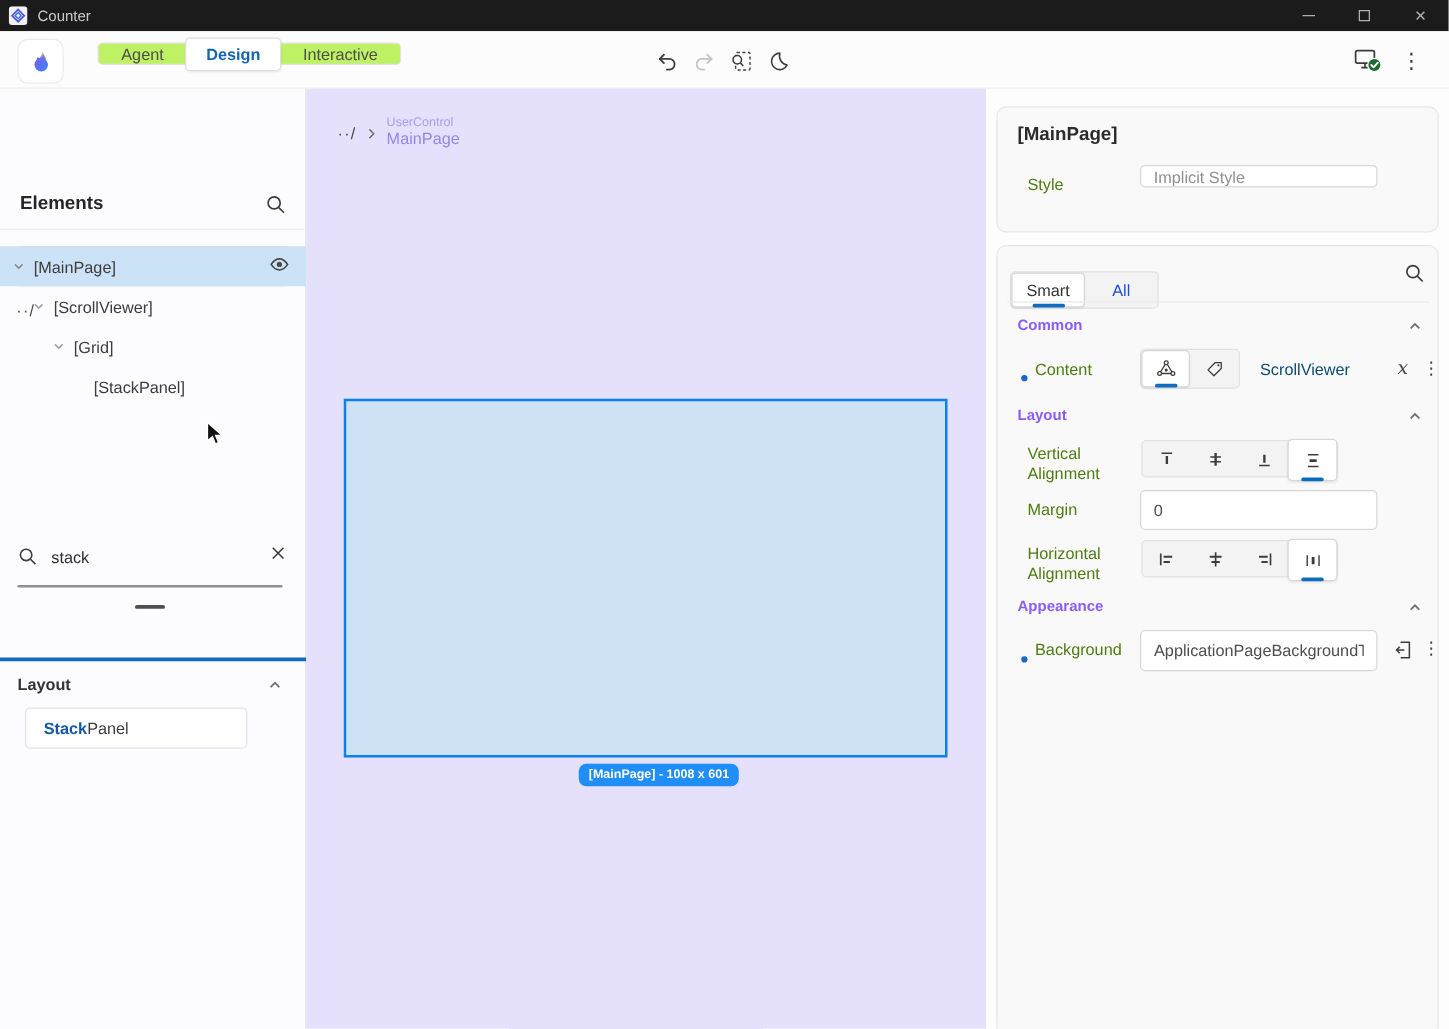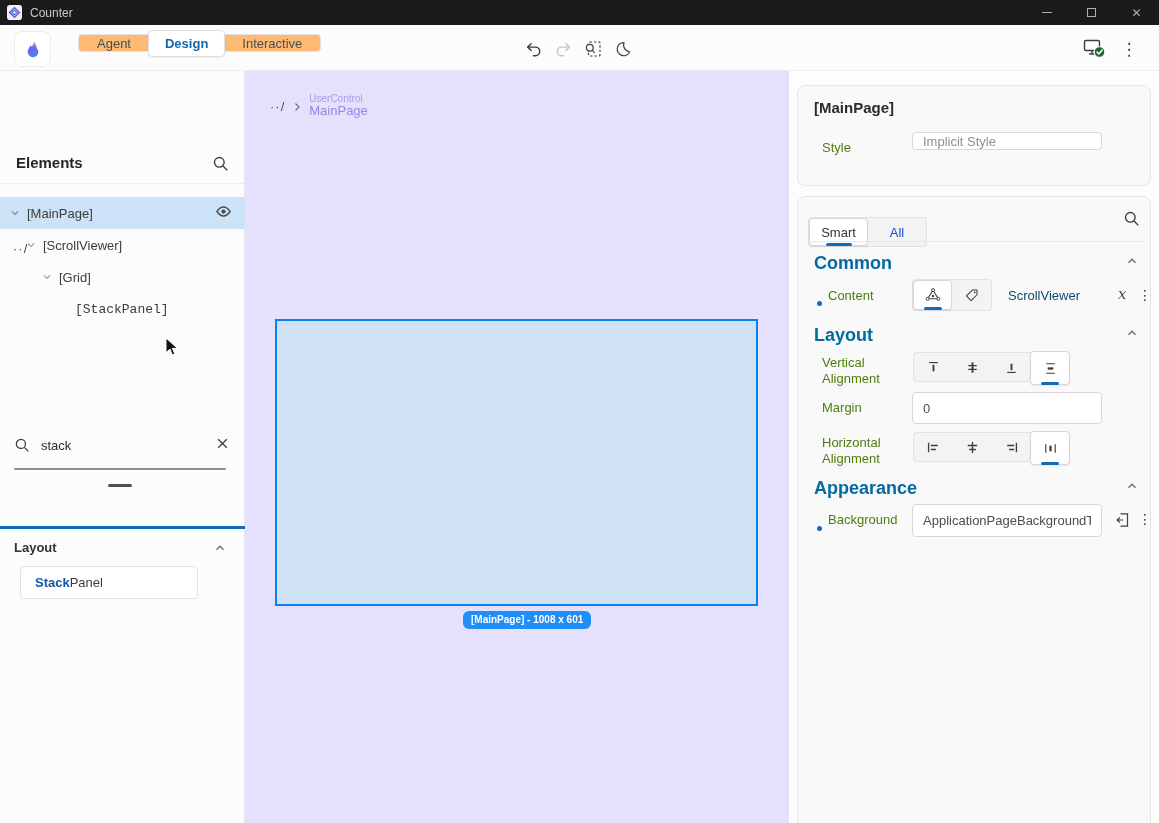--- a/index.html
+++ b/index.html
@@ -13,21 +13,21 @@
   .titlebar .title { color:#c9c9c9; font-size:12px; margin-left:8px; }
   .winbtns { position:absolute; right:0; top:0; height:25px; display:flex; }
   .winbtn { width:45px; height:25px; display:flex; align-items:center; justify-content:center; color:#b8b8b8; }
   .glyph-min { width:10px; height:1px; background:#b0b0b0; }
   .glyph-max { width:9px; height:9px; border:1px solid #b0b0b0; }
   .glyph-close { font-size:12px; line-height:1; color:#b0b0b0; }
 
   
   .toolbar { left:0; top:25px; width:1159px; height:46px; background:#fcfcfc; border-bottom:1px solid #ececec; }
   .logo-btn { left:14px; top:6px; width:37px; height:36px; background:#fff; border:1px solid #ebebeb; border-radius:8px; display:flex; align-items:center; justify-content:center; }
-  .mode-tabs { left:78px; top:9px; height:18px; display:flex; align-items:center; background:#fdba74; border:1px solid #e4e2e2; border-radius:4px; padding:1px; }
+  .mode-tabs { left:78px; top:9px; height:18px; display:flex; align-items:center; background:#bef264; border:1px solid #e4e2e2; border-radius:4px; padding:1px; }
   .mode-tab { padding:5px 16px; font-size:13px; color:#4d4d4d; border-radius:4px; border:1px solid transparent; }
   .mode-tab.active { background:#fff; border-color:#e0dede; color:#1465b0; font-weight:bold; box-shadow:0 1px 2px rgba(0,0,0,.06); }
   .tool-ico { width:28px; height:28px; display:flex; align-items:center; justify-content:center; border-radius:4px; }
 
   
   .left-panel { left:0; top:71px; width:245px; height:752px; background:#fcfbfd; border-right:1px solid #e9e6ef; }
   .lp-title { left:16px; top:83px; font-size:15px; font-weight:bold; color:#262626; }
   .lp-divider { left:0; top:112px; width:245px; height:1px; background:#eeecf1; }
   .lp-dropdown { left:12px; top:126px; width:220px; height:32px; background:#fff; border:1px solid #d3d1d6; border-radius:4px; display:flex; align-items:center; padding:0 10px; font-size:13px; color:#3c3c3c; }
   .lp-crumb { left:13px; top:170px; font-size:13px; color:#4a4a4a; letter-spacing:1px; }
@@ -59,21 +59,21 @@
   .card2 { top:125px; height:640px; }
   .insp-title { left:16px; top:13px; font-size:15px; font-weight:bold; color:#2b2b2b; }
   .field-label { font-size:13px; color:#4d7c0f; }
   .txt-input { background:#fff; border:1px solid #d8d6da; border-radius:4px; font-size:13px; color:#4d4d4d; padding:0 10px; outline:none; font-family:"Liberation Sans",sans-serif; }
   .txt-input::placeholder { color:#8f8f8f; }
   .seg-group { position:absolute; display:flex; background:#f4f3f4; border:1px solid #e2e0e2; border-radius:4px; align-items:stretch; }
   .seg { display:flex; align-items:center; justify-content:center; position:relative; border-radius:4px; }
   .seg.selected { background:#fff; border:1px solid #d8d6d8; box-shadow:0 1px 2px rgba(0,0,0,.07); }
   .seg-bar { position:absolute; bottom:-1px; left:50%; transform:translateX(-50%); width:18px; height:3px; background:#0f6cbd; border-radius:2px; }
   .ptab-bar { position:absolute; bottom:-1px; left:50%; transform:translateX(-50%); width:26px; height:3px; background:#0f6cbd; border-radius:2px; }
-  .sec-header { position:absolute; left:16px; font-size:18px; font-weight:bold; color:#0369a1; }
+  .sec-header { position:absolute; left:16px; font-size:12px; font-weight:bold; color:#8b5cf6; }
   .chev-btn { position:absolute; width:14px; height:14px; }
   .dot { width:5px; height:5px; border-radius:50%; background:#1a66c9; display:inline-block; }
   .kebab { font-size:14px; color:#3f3f3f; font-family:"DejaVu Sans",sans-serif; }
   .xglyph { font-family:"DejaVu Serif",serif; font-style:italic; font-size:15px; color:#4a4a4a; }
   .card2-divider { position:absolute; left:8px; top:44px; width:338px; height:1px; background:#e9e7ea; }
 
   
   .cursor { left:165px; top:337px; z-index:50; }
 </style>
 </head>
@@ -193,21 +193,21 @@
         <path d="M3 4.5 L6 7.5 L9 4.5" fill="none" stroke="#a0a0a0" stroke-width="1.2"></path>
       </svg>
     <span>[ScrollViewer]</span>
   </div>
   <div class="abs tree-row" style="top:190px;">
     <svg class="tree-chev" style="margin-left:41px" viewBox="0 0 12 12">
         <path d="M3 4.5 L6 7.5 L9 4.5" fill="none" stroke="#a0a0a0" stroke-width="1.2"></path>
       </svg>
     <span>[Grid]</span>
   </div>
-  <div class="abs tree-row" style="top:222px;font-family:Liberation Mono, monospace;">
+  <div class="abs tree-row" style="top:222px;">
     <span style="margin-left:75px">[StackPanel]</span>
   </div>
 
   <div class="abs lp-scrollline"></div>
   <div class="abs lp-handle"></div>
 
   <div class="abs" style="left:14px; top:361px; display:flex; align-items:center; width:216px; height:26px;">
     <svg width="17" height="17" viewBox="0 0 16 16" style="margin-right:10px">
       <circle cx="6.5" cy="6.5" r="4.3" fill="none" stroke="#3c3c3c" stroke-width="1.2"></circle>
       <line x1="9.8" y1="9.8" x2="13.5" y2="13.5" stroke="#3c3c3c" stroke-width="1.2"></line>

